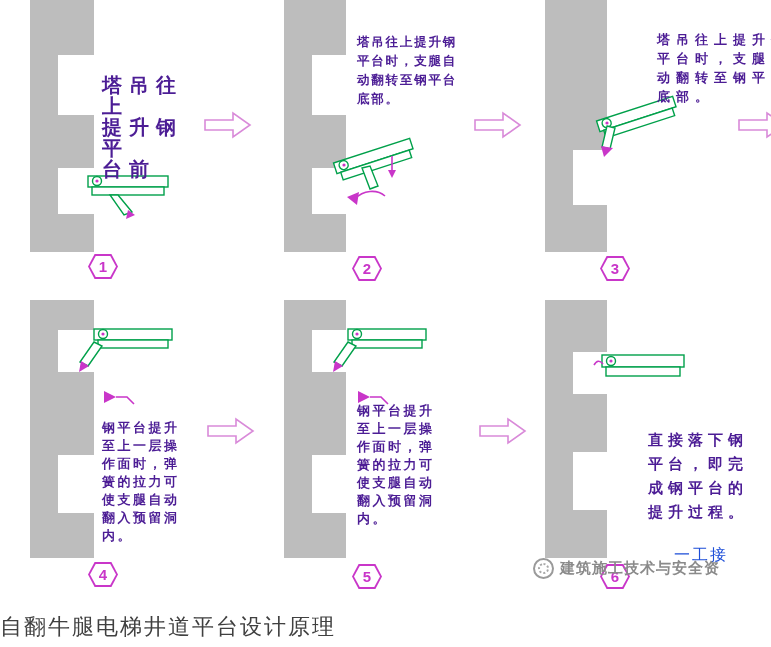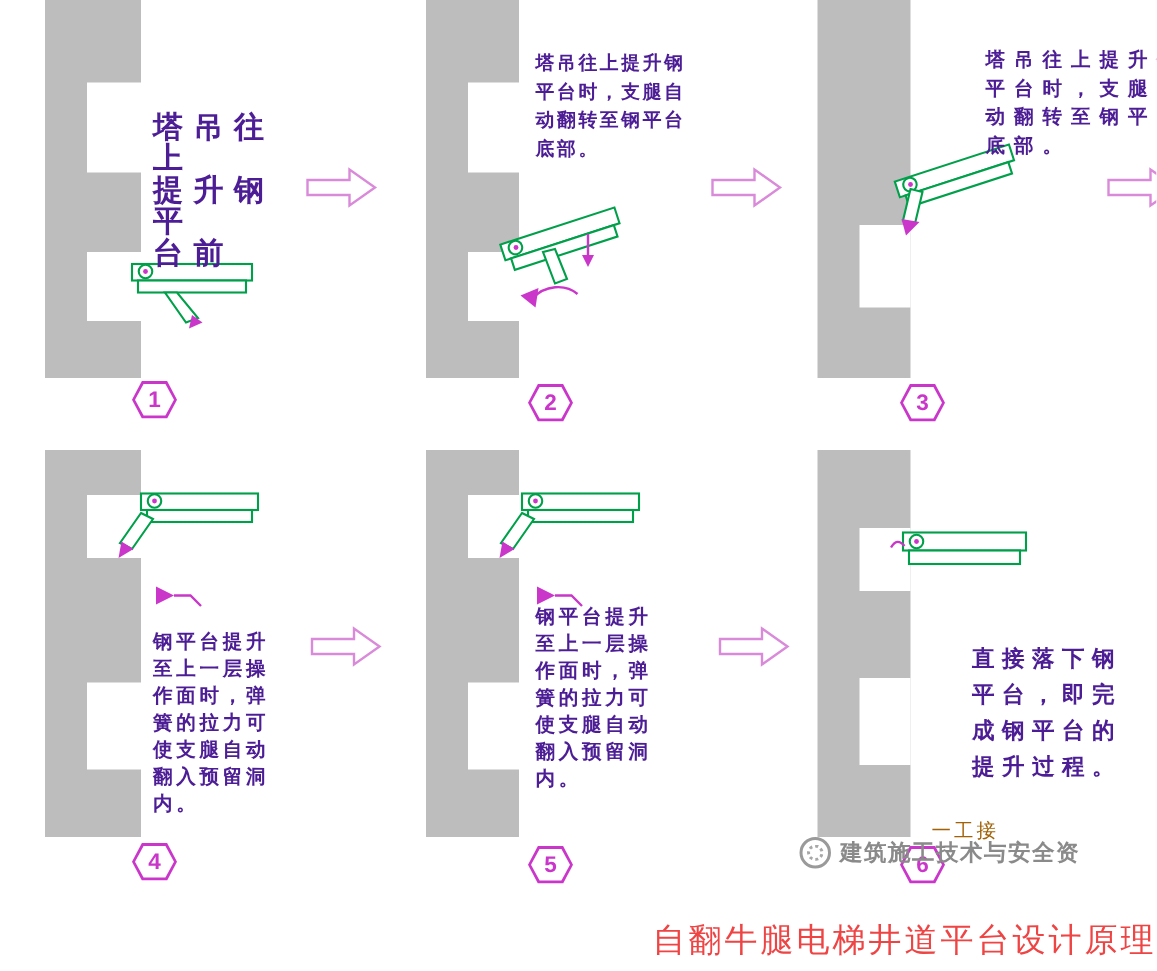--- a/index.html
+++ b/index.html
@@ -36,32 +36,32 @@
   .hex-i { position:absolute; inset:2px; background:#ffffff;
            clip-path:polygon(0% 50%,22% 4%,78% 4%,100% 50%,78% 96%,22% 96%); }
   .badge .num {
     position:absolute; inset:0; display:flex; align-items:center; justify-content:center;
     color:#c936c9; font-size:15px; font-weight:bold;
   }
 
   .arrow polygon { fill:#ffffff; stroke:#d98ad9; stroke-width:1.6; }
 
   .caption {
-    position:absolute; left:0; right:0; top:612px; text-align:right;
-    font-size:22px; color:#ef4444; letter-spacing:2px;
+    position:absolute; left:0; right:0; top:612px; text-align:left;
+    font-size:22px; color:#404040; letter-spacing:2px;
   }
 
   .watermark {
     position:absolute; left:533px; top:558px; display:flex; align-items:center; gap:6px;
     color:#8a8a8a; font-size:15px; font-weight:bold; letter-spacing:1px;text-align:right;
   }
   .wm-logo { width:21px; height:21px; border:2px solid #9a9a9a; border-radius:50%; position:relative; flex:0 0 auto; }
   .wm-logo::after { content:""; position:absolute; inset:3px; border:2px dotted #a8a8a8; border-radius:50%; }
 
-  .wm-faint { position:absolute; left:621px; top:545px; color:#a16207; font-size:13px; letter-spacing:2px; }
+  .wm-faint { position:absolute; left:674px; top:545px; color:#1d4ed8; font-size:16px; letter-spacing:2px; }
 </style>
 </head>
 <body>
 
 <div class="canvas">
 
   <div class="wall" style="left:30px;top:0;width:64px;height:252px;">
     <div class="notch" style="top:55px;width:36px;height:60px;"></div>
     <div class="notch" style="top:168px;width:36px;height:46px;"></div>
   </div>

